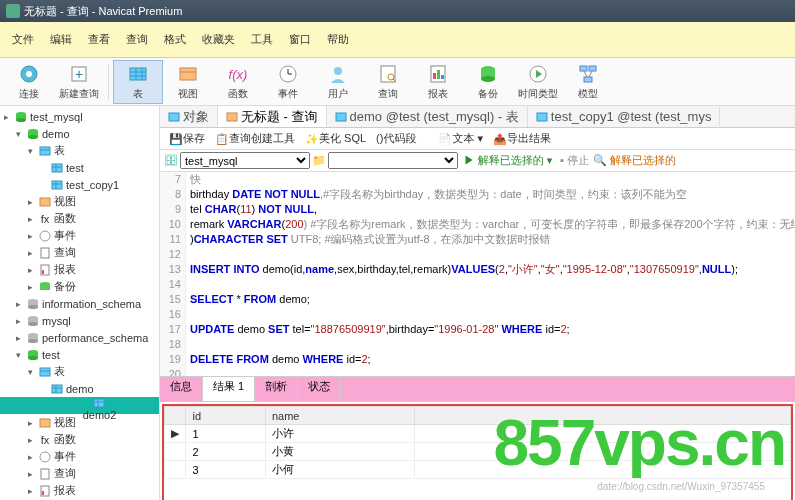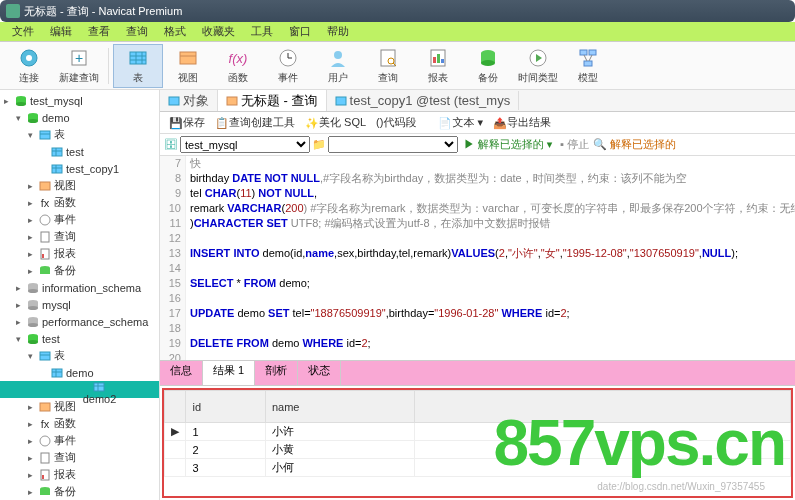--- a/index.html
+++ b/index.html
@@ -1,21 +1,21 @@
 <!DOCTYPE html>
 <html><head>
 <meta charset="utf-8">
 <style>
 * { margin: 0; padding: 0; box-sizing: border-box; font-family: "Microsoft YaHei", Arial, sans-serif; }
 body { width: 795px; height: 500px; overflow: hidden; background: #fff; position: relative; font-size: 11px; }
 
-.titlebar { height: 22px; background: linear-gradient(#4a5a6a, #3a4a5a); color: #fff; display: flex; align-items: center; padding: 0 6px; font-size: 11px; border-radius: 6px; }
+.titlebar { height: 22px; background: linear-gradient(#4a5a6a, #3a4a5a); color: #fff; display: flex; align-items: center; padding: 0 6px; font-size: 11px; }
 .titlebar .icon { width: 14px; height: 14px; background: #5a8; border-radius: 2px; margin-right: 4px; }
 
-.menubar { height: 20px; background: #bef264; display: flex; align-items: center; padding: 0 4px; font-size: 11px; color: #333; border-bottom: 1px solid #ccc; }
+.menubar { height: 36px; background: #fef9c3; display: flex; align-items: center; padding: 0 4px; font-size: 11px; color: #333; border-bottom: 1px solid #ccc; }
 .menubar span { padding: 2px 8px; cursor: default; }
 
 .toolbar { height: 48px; background: #fafafa; display: flex; align-items: center; padding: 0 4px; border-bottom: 1px solid #ddd; }
 .tool { display: flex; flex-direction: column; align-items: center; justify-content: center; width: 50px; height: 44px; font-size: 10px; color: #444; cursor: pointer; }
 .tool .ticon { width: 22px; height: 22px; margin-bottom: 2px; display: flex; align-items: center; justify-content: center; }
 .tool.active { background: #d5e5f5; border: 1px solid #9bd; }
 .divider { width: 1px; height: 36px; background: #ddd; margin: 0 4px; }
 
 .workspace { display: flex; height: 410px; }
 
@@ -49,21 +49,21 @@
 .str { color: #a31515; }
 .num { color: #a31515; }
 .cm { color: #888; }
 
 .bottom-tabs { height: 26px; display: flex; border-top: 1px solid #ccc; border-bottom: 1px solid #ccc; background: #f9a8d4; font-size: 11px; }
 .btab { padding: 2px 10px; border-right: 1px solid #ccc; cursor: pointer; }
 .btab.active { background: #fff; }
 
 .result { height: 110px; border: 2px solid #d44; margin: 2px; padding: 0; background: #fff; }
 .result table { border-collapse: collapse; font-size: 11px; width: 100%; }
-.result th { background: #f0f0f0; border: 1px solid #ddd; padding: 2px 6px; text-align: left; font-weight: normal; color: #333; height: 32px; }
+.result th { background: #f0f0f0; border: 1px solid #ddd; padding: 2px 6px; text-align: left; font-weight: normal; color: #333; height: 18px; }
 .result td { border: 1px solid #eee; padding: 1px 6px; height: 16px; }
 .result .rowptr { width: 14px; text-align: center; color: #333; }
 
 .watermark { position: absolute; right: 10px; bottom: 20px; font-size: 64px; font-weight: 900; color: #3ec93e; letter-spacing: -2px; pointer-events: none; font-family: Arial; }
 .watermark2 { position: absolute; right: 30px; bottom: 8px; font-size: 10px; color: #bbb; pointer-events: none; }
 
 svg { display: block; }
 </style>
 </head>
 <body>
@@ -459,20 +459,28 @@
           </span>
           <span>对象</span>
         </div>
         <div class="tab active">
           <span class="ticon2">
             <svg width="12" height="12">
               <rect x="1" y="2" width="10" height="8" fill="#fb7" stroke="#c85"></rect>
             </svg>
           </span>
           <span>无标题 - 查询</span>
+        </div>
+        <div class="tab">
+          <span class="ticon2">
+            <svg width="12" height="12">
+              <rect x="1" y="2" width="10" height="8" fill="#6cf" stroke="#39b"></rect>
+            </svg>
+          </span>
+          <span>demo @test (test_mysql) - 表</span>
         </div>
         <div class="tab">
           <span class="ticon2">
             <svg width="12" height="12">
               <rect x="1" y="2" width="10" height="8" fill="#6cf" stroke="#39b"></rect>
             </svg>
           </span>
           <span>test_copy1 @test (test_mys</span>
         </div>
       </div>

